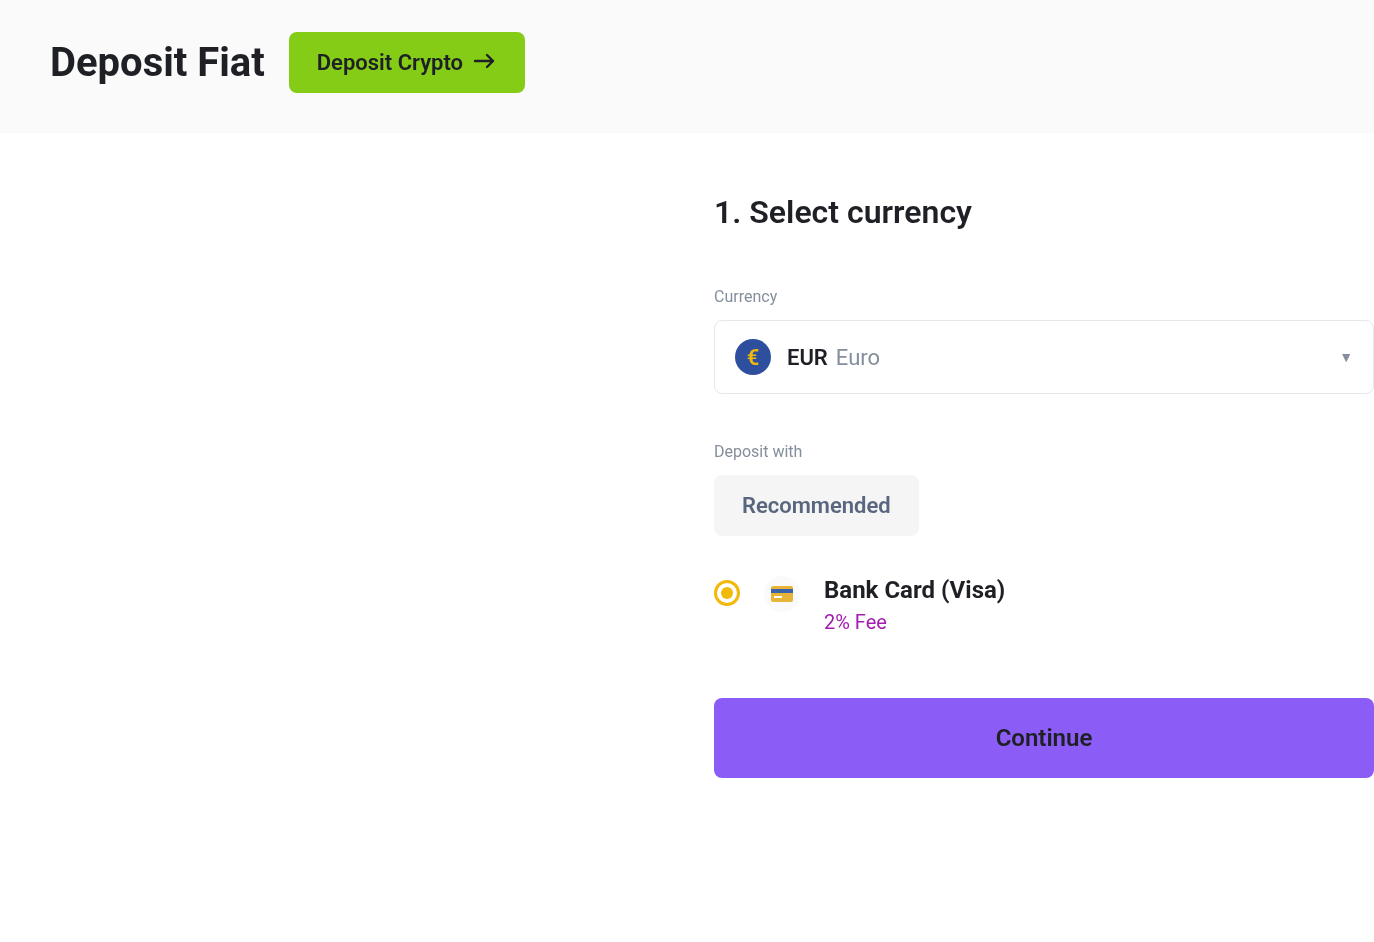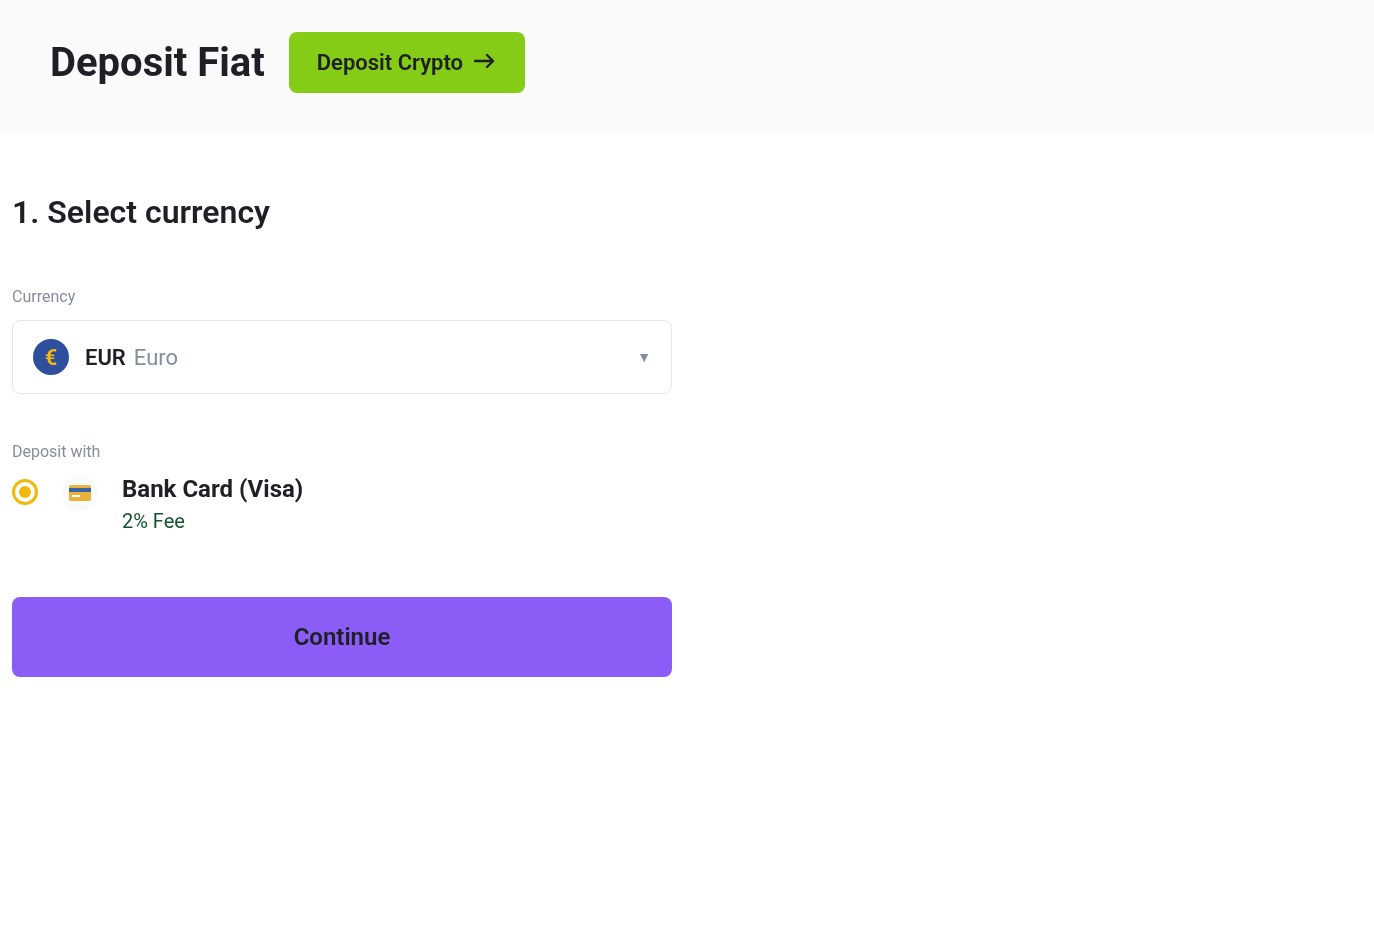--- a/index.html
+++ b/index.html
@@ -37,21 +37,21 @@
       align-items: center;
       gap: 10px;
     }
     .arrow-icon {
       font-size: 22px;
       line-height: 1;
     }
     .main {
       padding: 60px 0 0 12px;
       display: flex;
-      justify-content: flex-start;
+      justify-content: flex-end;
     }
     .form-container {
       width: 660px;
     }
     .step-title {
       font-size: 32px;
       font-weight: 600;
       color: #1e2026;
       margin-bottom: 56px;
     }
@@ -149,21 +149,21 @@
       flex-direction: column;
       gap: 6px;
     }
     .payment-title {
       font-size: 24px;
       font-weight: 700;
       color: #1e2026;
     }
     .payment-fee {
       font-size: 20px;
-      color: #14532d;
+      color: #a21caf;
     }
     .continue-btn {
       width: 100%;
       background: #8b5cf6;
       border: none;
       border-radius: 8px;
       padding: 26px 0;
       font-size: 24px;
       font-weight: 600;
       color: #1e2026;
@@ -193,20 +193,21 @@
     <div class="currency-select">
       <div class="currency-icon">
         <span>€</span>
       </div>
       <span class="currency-code">EUR</span>
       <span class="currency-name">Euro</span>
       <span class="dropdown-caret">▼</span>
     </div>
 
     <div class="field-label">Deposit with</div>
+    <div class="recommended-pill">Recommended</div>
 
     <div class="payment-option">
       <div class="radio-circle">
         <div class="dot"></div>
       </div>
       <div class="card-icon">
         <svg viewBox="0 0 22 16">
           <rect x="0" y="0" width="22" height="16" rx="2" fill="#e8b339"></rect>
           <rect x="0" y="3" width="22" height="4" fill="#3a63a8"></rect>
           <rect x="3" y="10" width="8" height="2" fill="#ffffff"></rect>

